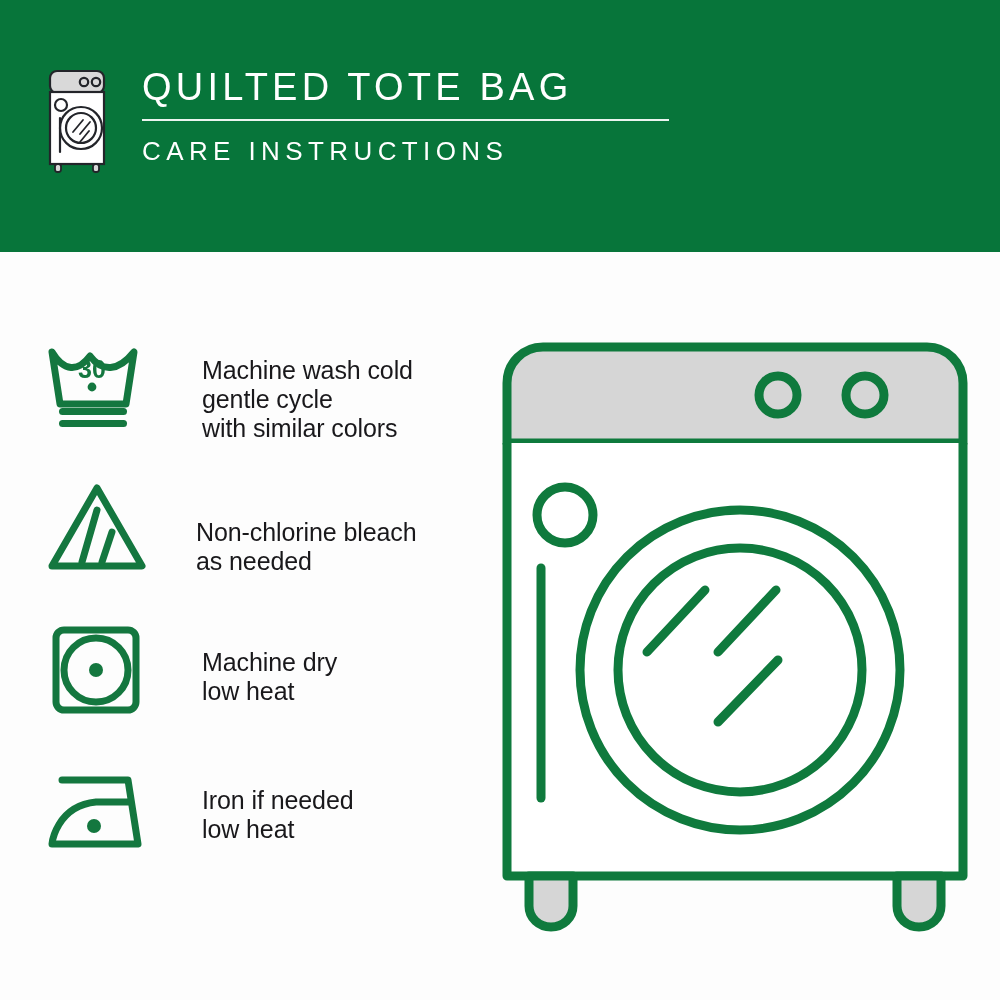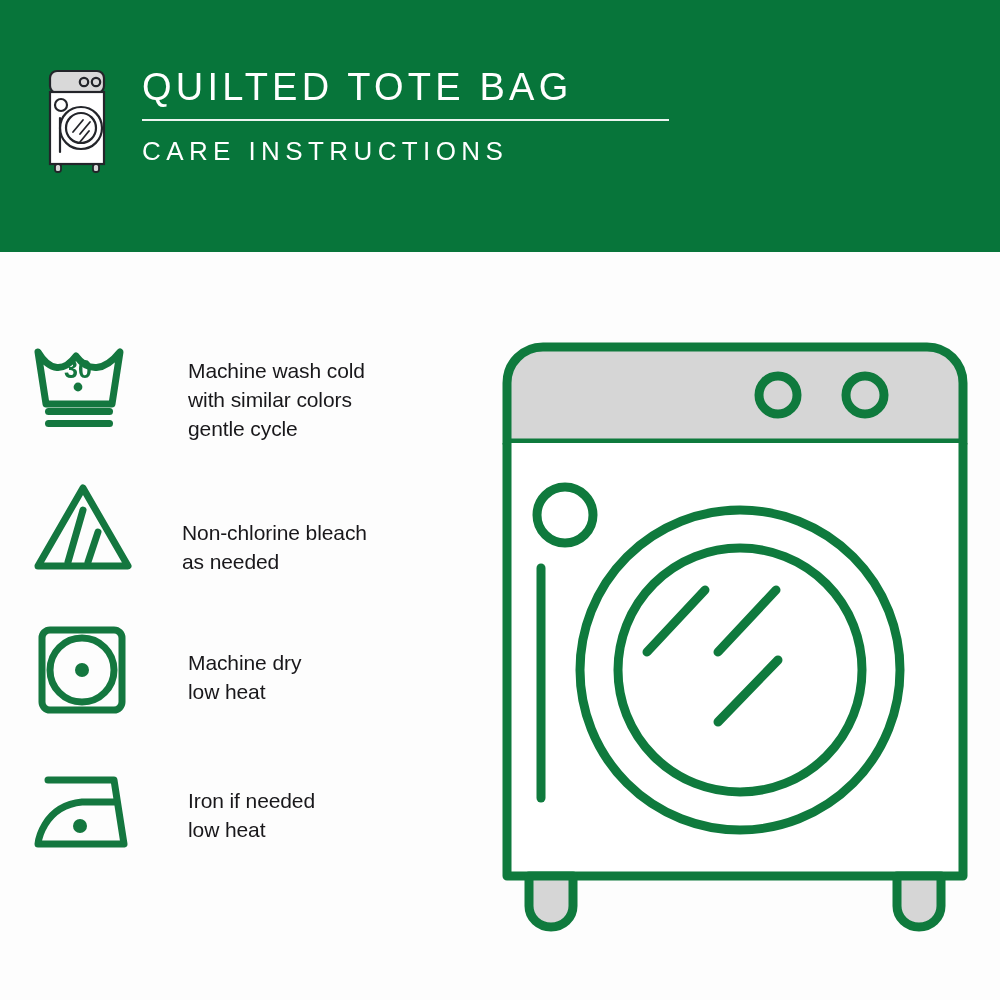--- a/index.html
+++ b/index.html
@@ -41,35 +41,35 @@
     font-size:26px;
     font-weight:400;
     letter-spacing:5.4px;
     line-height:50px;
     white-space:nowrap;
     font-family:"Liberation Sans", sans-serif;
   }
 
   
   .care-list{
-    position:absolute;left:32px;top:336px;width:430px;
+    position:absolute;left:46px;top:336px;width:430px;
   }
   .care-row{
     display:flex;align-items:flex-start;
     height:140px;
   }
   .care-symbol{
     width:116px;flex:0 0 116px;
     display:flex;align-items:flex-start;justify-content:flex-start;
     padding-top:6px;
   }
   .care-text{
     margin-left:40px;
     color:#19181b;
-    font-size:21px;
+    font-size:25px;
     line-height:29px;
     font-weight:400;
     letter-spacing:-0.1px;
     font-family:"Liberation Sans", sans-serif;
     padding-top:24px;
   }
   .care-row.r1 .care-text{padding-top:20px;}
   .care-row.r2 .care-text{padding-top:42px;margin-left:34px;}
   .care-row.r3 .care-text{padding-top:32px;}
   .care-row.r4 .care-text{padding-top:30px;}
@@ -120,22 +120,22 @@
         <svg width="104" height="92" viewBox="0 0 104 92">
           <path d="M6 10 C18 30, 32 30, 44 14 C56 30, 72 30, 88 10 L80 62 L14 62 Z" fill="none" stroke="#14773f" stroke-width="7" stroke-linejoin="round" stroke-linecap="round"></path>
           <text x="46" y="36" text-anchor="middle" font-family="Liberation Sans, sans-serif" font-size="25" font-weight="700" fill="#14773f">30</text>
           <circle cx="46" cy="45" r="4.4" fill="#14773f"></circle>
           <rect x="13" y="66" width="68" height="7" rx="3.5" fill="#14773f"></rect>
           <rect x="13" y="78" width="68" height="7" rx="3.5" fill="#14773f"></rect>
         </svg>
       </div>
       <div class="care-text">
         <div>Machine wash cold</div>
+        <div>gentle cycle</div>
         <div>with similar colors</div>
-        <div>gentle cycle</div>
       </div>
     </div>
 
     <div class="care-row r2">
       <div class="care-symbol">
         <svg width="104" height="92" viewBox="0 0 104 92">
           <path d="M51 6 L96 84 L6 84 Z" fill="none" stroke="#14773f" stroke-width="7" stroke-linejoin="round"></path>
           <line x1="51" y1="28" x2="36" y2="80" stroke="#14773f" stroke-width="7" stroke-linecap="round"></line>
           <line x1="66" y1="50" x2="56" y2="80" stroke="#14773f" stroke-width="7" stroke-linecap="round"></line>
         </svg>

